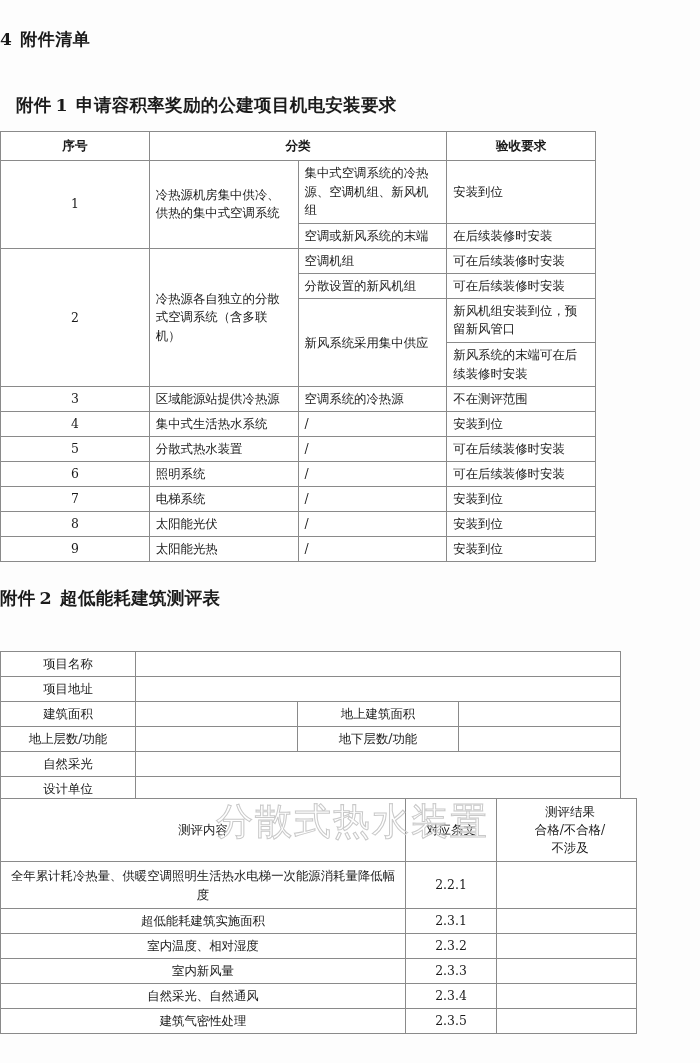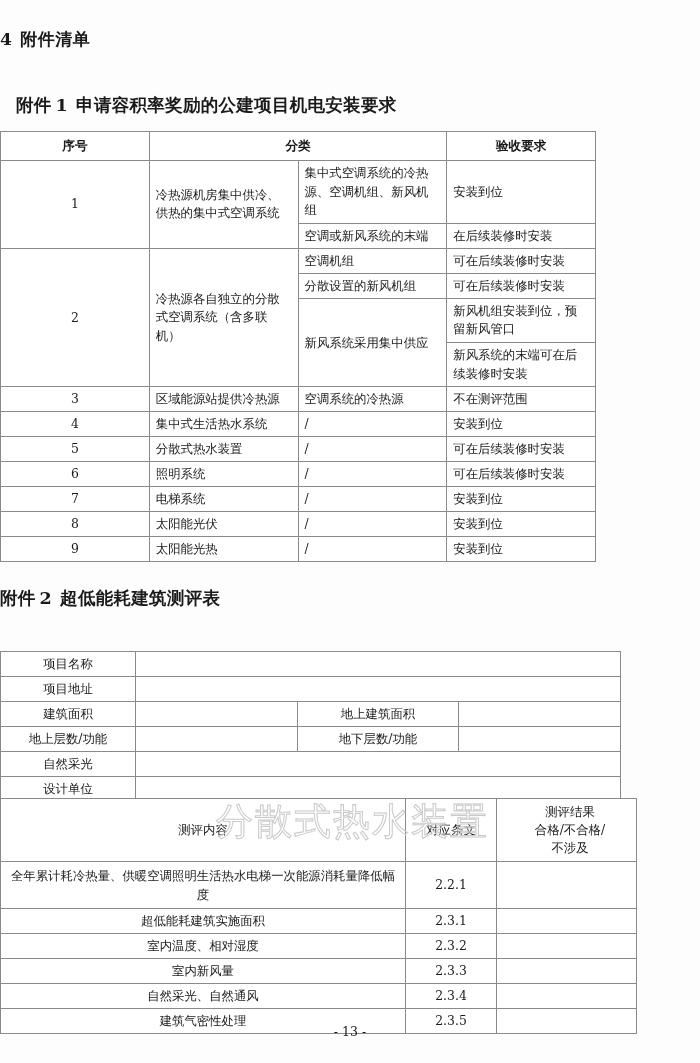--- a/index.html
+++ b/index.html
@@ -326,15 +326,14 @@
       <tr>
         <td class="c-item">建筑气密性处理</td>
         <td class="c-clause">2.3.5</td>
         <td class="c-result"></td>
       </tr>
     </tbody>
   </table>
 
   <div class="watermark">分散式热水装置</div>
 
-  <div class="footer">- 13 -</div>
 
 </div>
 
 </body></html>

